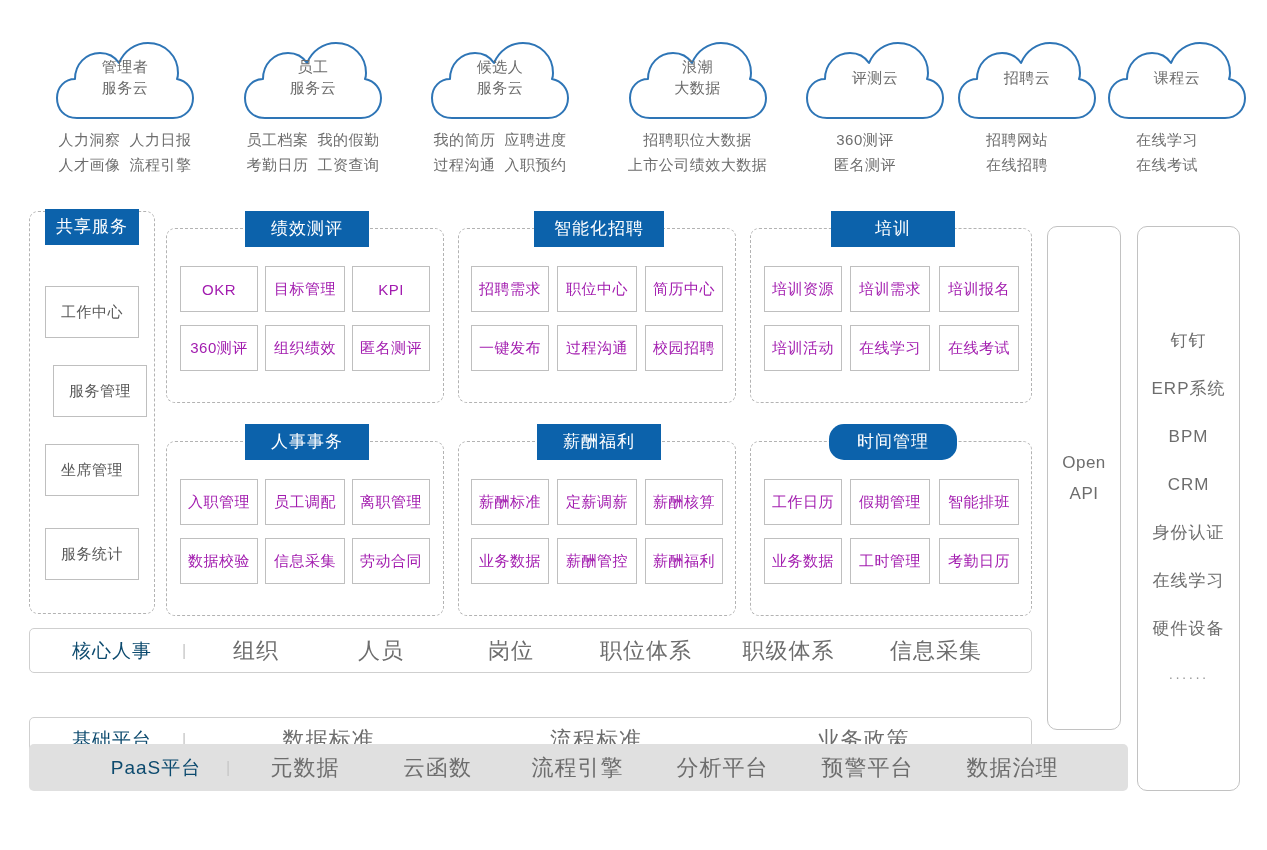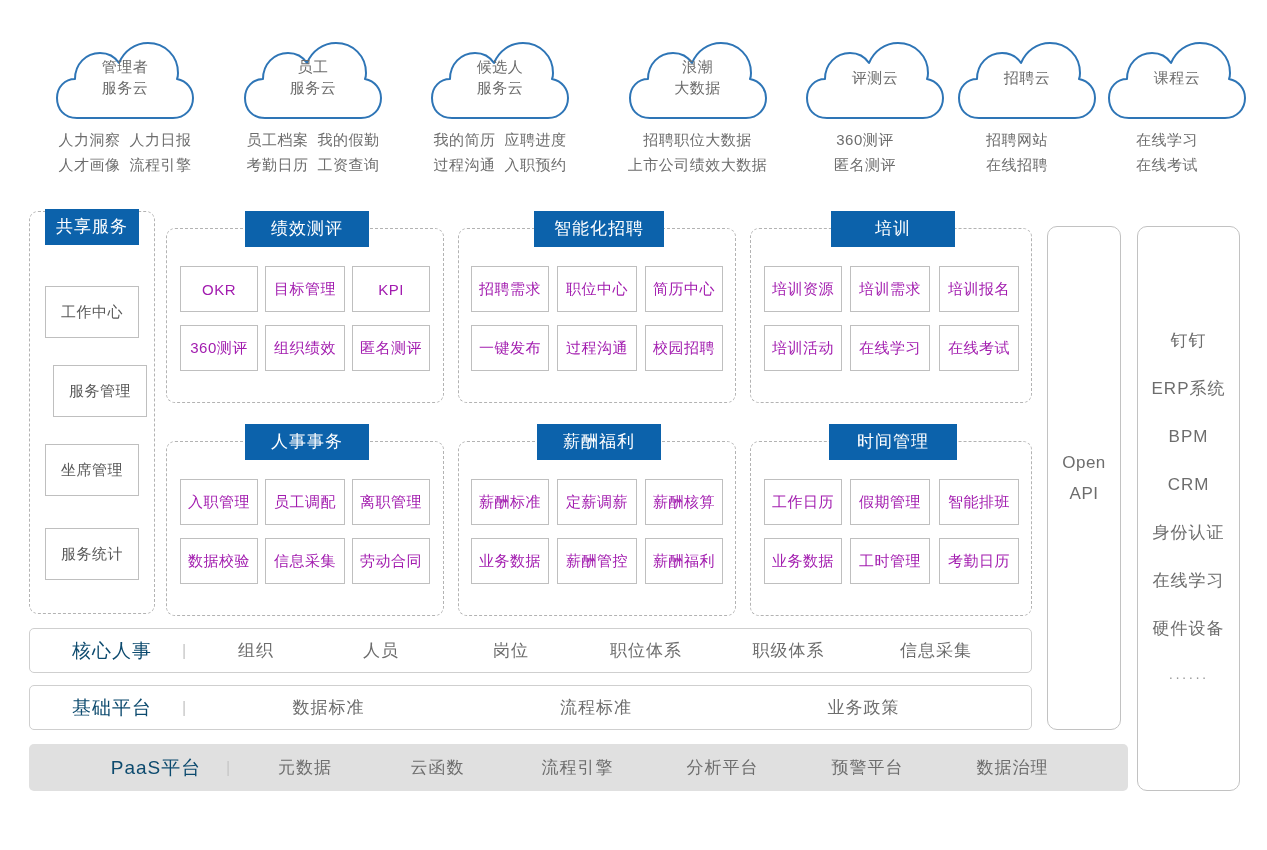--- a/index.html
+++ b/index.html
@@ -152,21 +152,21 @@
     white-space: nowrap;
   }
   .bar-divider {
     color: #c6c6c6;
     font-size: 16px;
     text-align: center;
     width: 24px;
     flex: 0 0 24px;
   }
   .bar-item {
-    font-size: 17px;
+    font-size: 22px;
     color: #6d6d6d;
     letter-spacing: 1px;
     text-align: center;
     white-space: nowrap;
   }
 
   
   .side-panel {
     position: absolute;
     box-sizing: border-box;
@@ -386,40 +386,40 @@
   <div class="panel" style="left:458px; top:441px; width:278px; height:175px;"></div>
   <div class="panel-title" style="left:537px; top:424px; width:124px;">薪酬福利</div>
   <div class="cell" style="left:471px; top:479px; width:78px; height:46px;">薪酬标准</div>
   <div class="cell" style="left:557px; top:479px; width:80px; height:46px;">定薪调薪</div>
   <div class="cell" style="left:645px; top:479px; width:78px; height:46px;">薪酬核算</div>
   <div class="cell" style="left:471px; top:538px; width:78px; height:46px;">业务数据</div>
   <div class="cell" style="left:557px; top:538px; width:80px; height:46px;">薪酬管控</div>
   <div class="cell" style="left:645px; top:538px; width:78px; height:46px;">薪酬福利</div>
 
   <div class="panel" style="left:750px; top:441px; width:282px; height:175px;"></div>
-  <div class="panel-title" style="left:829px; top:424px; width:128px;">时间管理</div>
+  <div class="panel-title" style="left:829px; top:424px; width:128px;border-radius:15px;">时间管理</div>
   <div class="cell" style="left:764px; top:479px; width:78px; height:46px;">工作日历</div>
   <div class="cell" style="left:850px; top:479px; width:80px; height:46px;">假期管理</div>
   <div class="cell" style="left:939px; top:479px; width:80px; height:46px;">智能排班</div>
   <div class="cell" style="left:764px; top:538px; width:78px; height:46px;">业务数据</div>
   <div class="cell" style="left:850px; top:538px; width:80px; height:46px;">工时管理</div>
   <div class="cell" style="left:939px; top:538px; width:80px; height:46px;">考勤日历</div>
 
   <div class="barline" style="left:29px; top:628px; width:1003px; height:45px;">
     <span class="bar-label" style="width:120px; margin-left:22px;">核心人事</span>
     <span class="bar-divider">|</span>
     <span class="bar-item" style="width:120px;">组织</span>
     <span class="bar-item" style="width:130px;">人员</span>
     <span class="bar-item" style="width:130px;">岗位</span>
     <span class="bar-item" style="width:140px;">职位体系</span>
     <span class="bar-item" style="width:145px;">职级体系</span>
     <span class="bar-item" style="width:150px;">信息采集</span>
   </div>
 
-  <div class="barline" style="left:29px; top:685px; width:1003px; height:45px;">
+  <div class="barline" style="left:29px; top:717px; width:1003px; height:45px;">
     <span class="bar-label" style="width:120px; margin-left:22px;">基础平台</span>
     <span class="bar-divider">|</span>
     <span class="bar-item" style="width:265px;">数据标准</span>
     <span class="bar-item" style="width:270px;">流程标准</span>
     <span class="bar-item" style="width:265px;">业务政策</span>
   </div>
 
   <div class="bar-paas" style="left:29px; top:744px; width:1099px; height:47px;">
     <span class="bar-label" style="width:120px; margin-left:24px;">PaaS平台</span>
     <span class="bar-divider">|</span>

